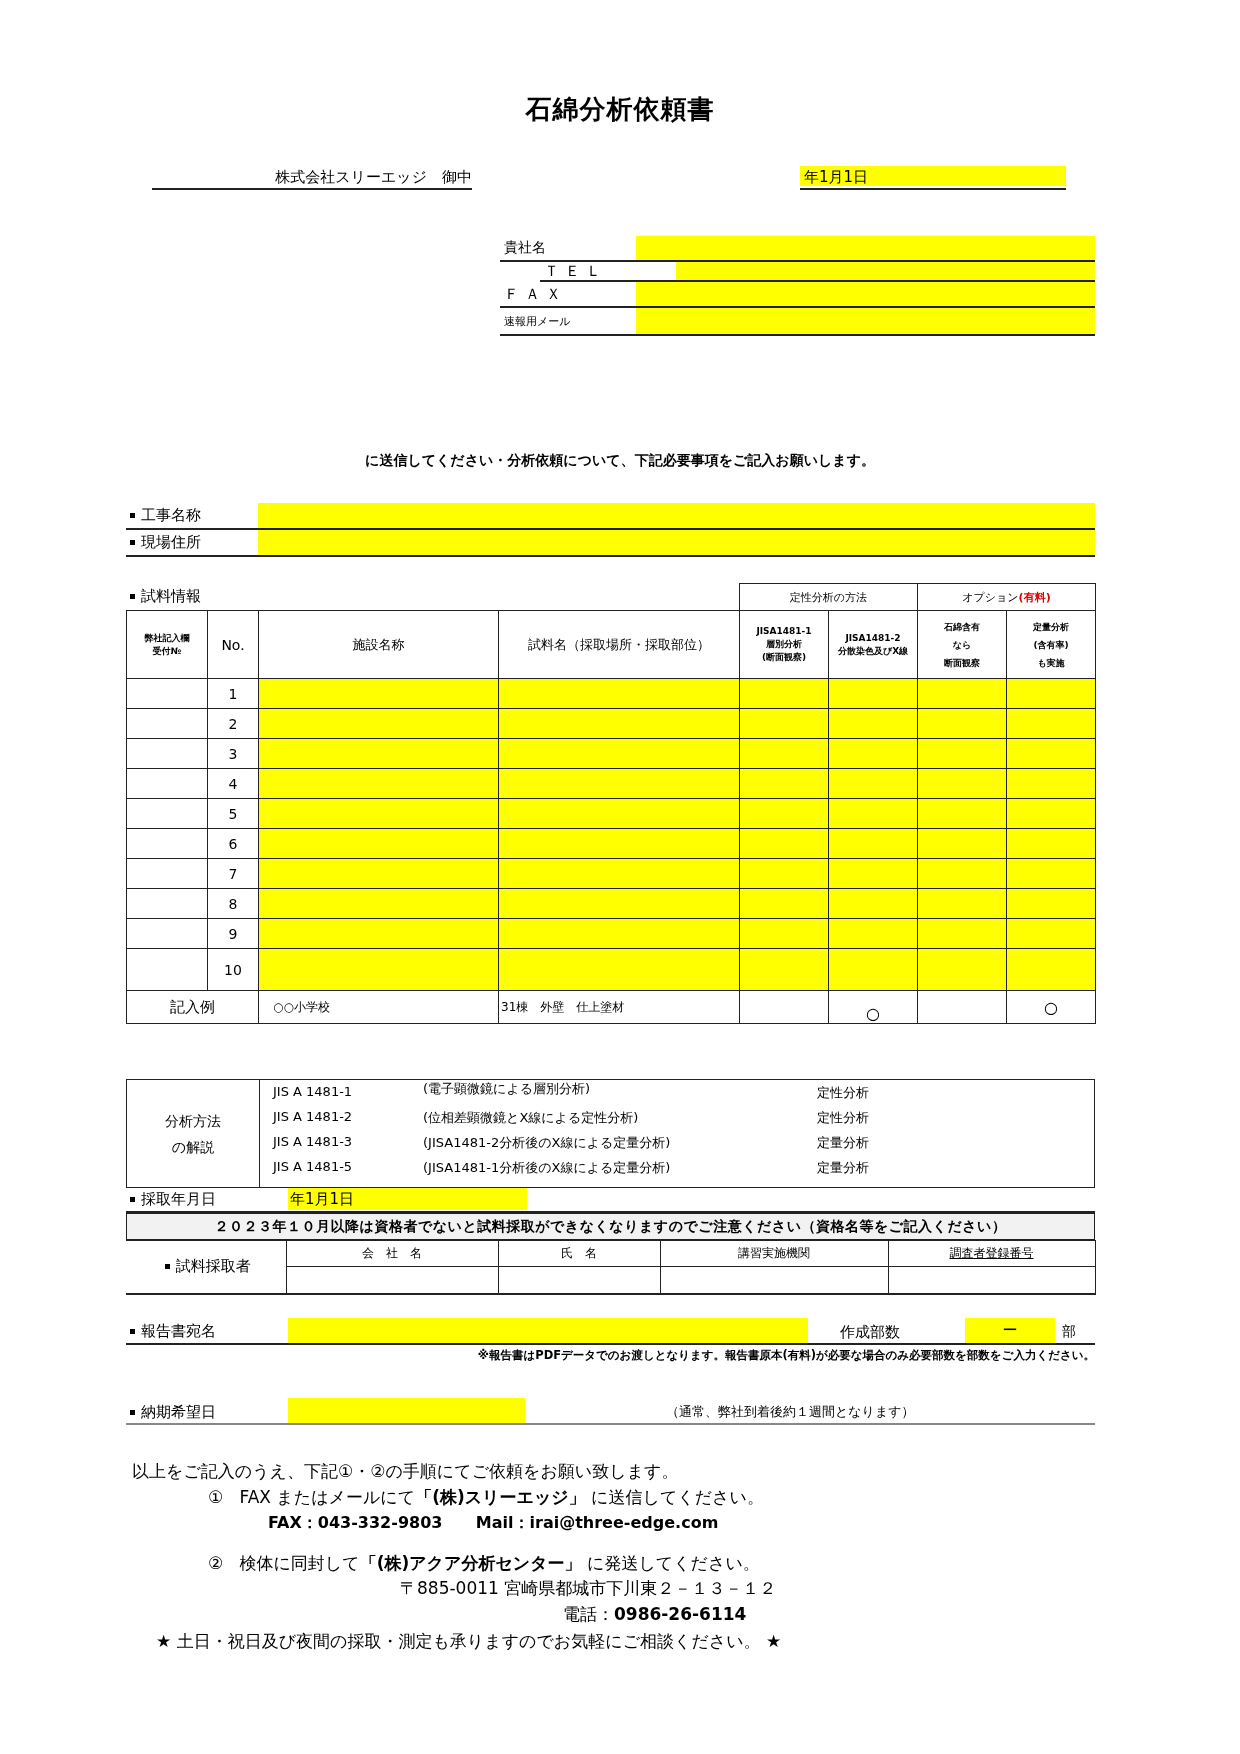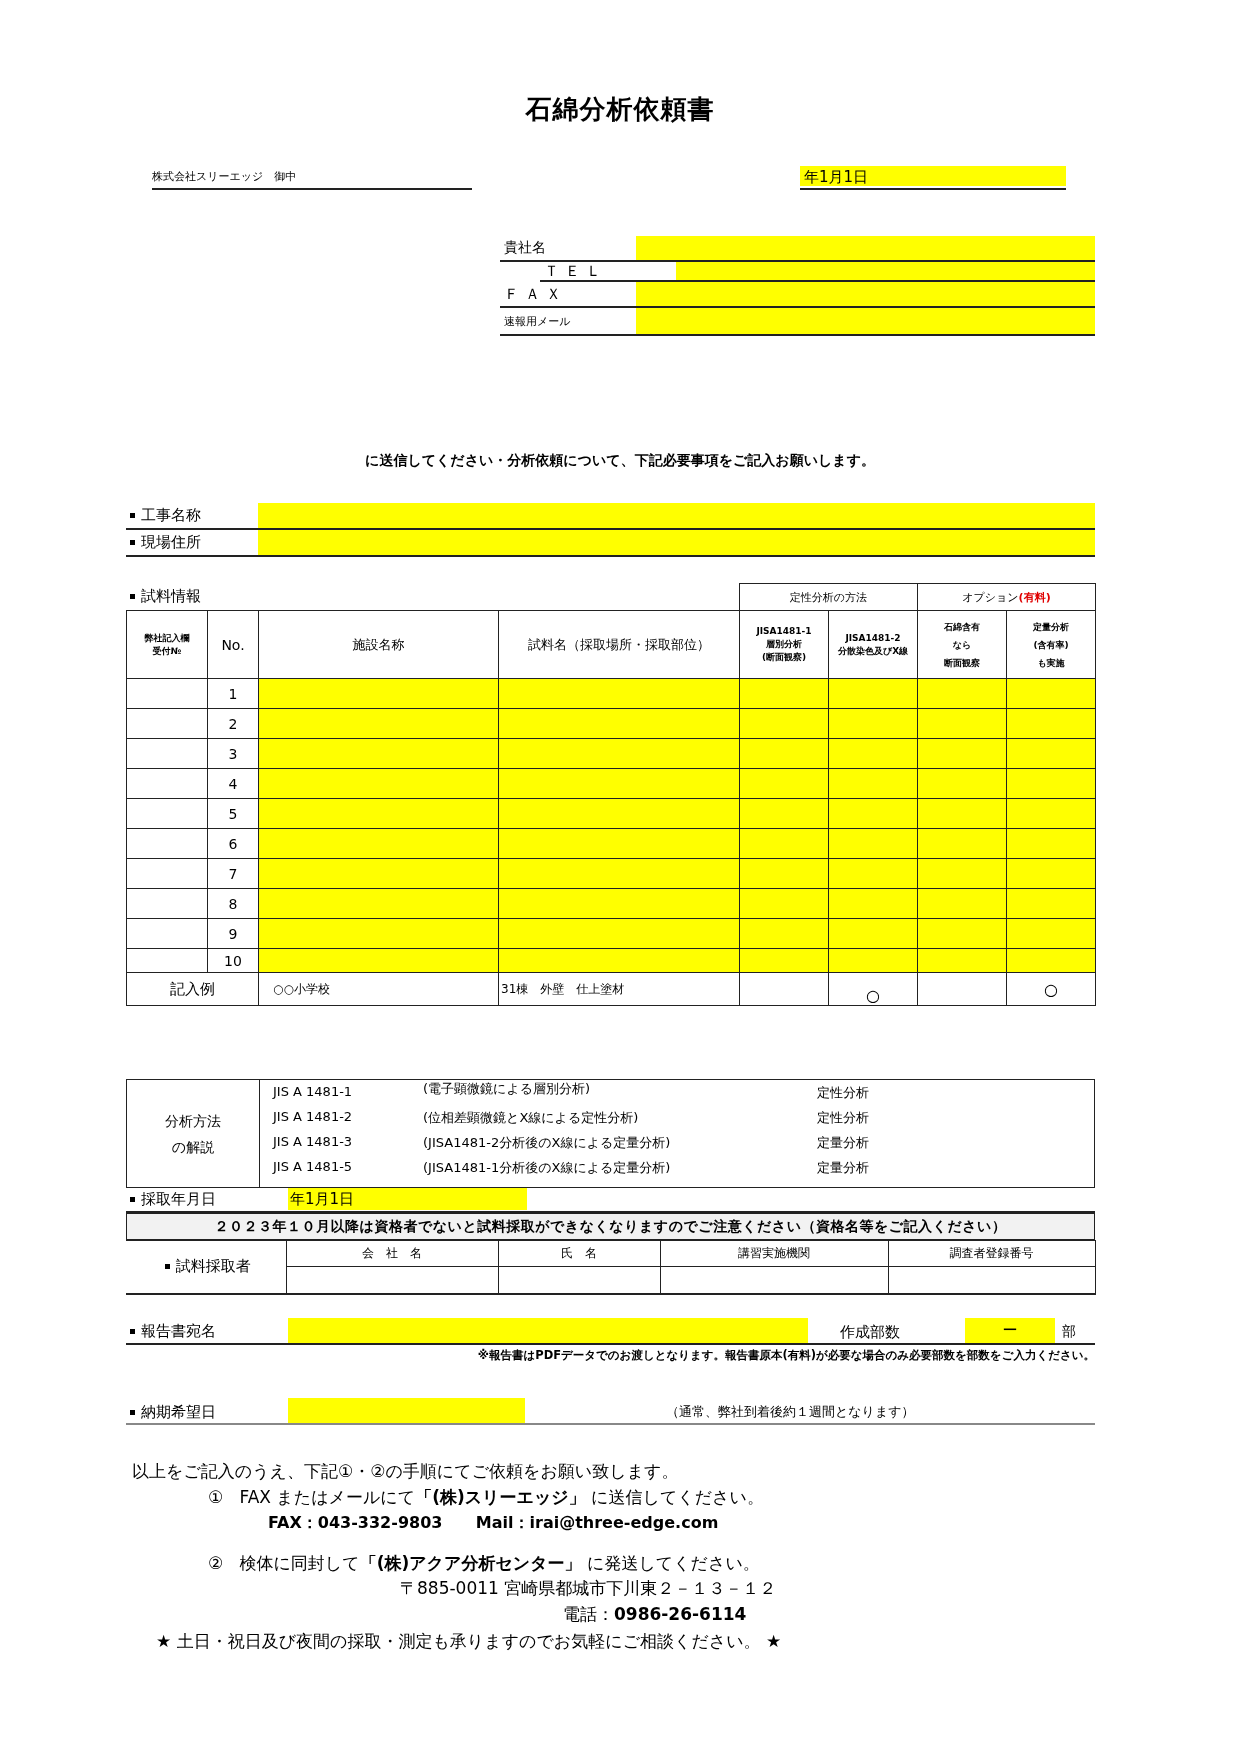--- a/index.html
+++ b/index.html
@@ -1,21 +1,21 @@
 <!DOCTYPE html>
 <html><head>
 <meta charset="utf-8">
 <style>
   html, body { margin:0; padding:0; background:#ffffff; }
   body { width:1240px; height:1754px; position:relative; overflow:hidden;
          font-family: "DejaVu Sans", "Liberation Sans", sans-serif; color:#000; }
   .abs { position:absolute; }
   .yellow { background:#ffff00; }
   .title { left:0; width:1240px; top:92px; text-align:center; font-size:26px; font-weight:bold; letter-spacing:1px; }
-  .addressee { left:152px; top:166px; width:320px; height:22px; border-bottom:2px solid #222; text-align:left; font-size:11px; line-height:22px; }
+  .addressee { left:152px; top:166px; width:320px; height:22px; border-bottom:2px solid #222; text-align:right; font-size:15px; line-height:22px; }
   .datebox { left:800px; top:166px; width:266px; height:22px; border-bottom:2px solid #222; font-size:15px; line-height:22px; }
   .datebox .fill { width:266px; height:20px; padding-left:4px; box-sizing:border-box; }
 
   .client { left:500px; top:236px; width:595px; }
   .client .row { display:flex; border-bottom:2px solid #222; box-sizing:border-box; }
   .client .lbl { width:132px; font-size:14px; padding-left:4px; display:flex; align-items:center; letter-spacing:0; }
   .client .lbl.wide { letter-spacing:6px; font-size:15px; }
   .client .lbl.small { font-size:11px; }
   .client .val { flex:1; }
 
@@ -231,21 +231,21 @@
       <tr style="height: 30px;">
         <td></td>
         <td>9</td>
         <td class="yellow"></td>
         <td class="yellow"></td>
         <td class="yellow"></td>
         <td class="yellow"></td>
         <td class="yellow"></td>
         <td class="yellow"></td>
       </tr>
-      <tr style="height: 24px;">
+      <tr style="height: 42px;">
         <td></td>
         <td>10</td>
         <td class="yellow"></td>
         <td class="yellow"></td>
         <td class="yellow"></td>
         <td class="yellow"></td>
         <td class="yellow"></td>
         <td class="yellow"></td>
       </tr>
     </tbody>
@@ -300,21 +300,21 @@
       <col style="width:162px">
       <col style="width:228px">
       <col style="width:207px">
     </colgroup>
   <tbody>
       <tr style="height:26px;">
     <td rowspan="2" style="border-left:none;border-bottom:2px solid #222;font-size:15px;"><span class="bullet"></span><span>試料採取者</span></td>
     <td style="font-size:12px;">会　社　名</td>
     <td style="font-size:12px;">氏　名</td>
     <td style="font-size:12px;">講習実施機関</td>
-    <td style="font-size:12px;">調査者登録番号</td>
+    <td style="font-size:12px;text-decoration:underline;">調査者登録番号</td>
   </tr>
   <tr style="height:27px;">
     <td style="border-bottom:2px solid #222;"></td>
     <td style="border-bottom:2px solid #222;"></td>
     <td style="border-bottom:2px solid #222;"></td>
     <td style="border-bottom:2px solid #222;"></td>
   </tr>
 </tbody>
   </table>
 

